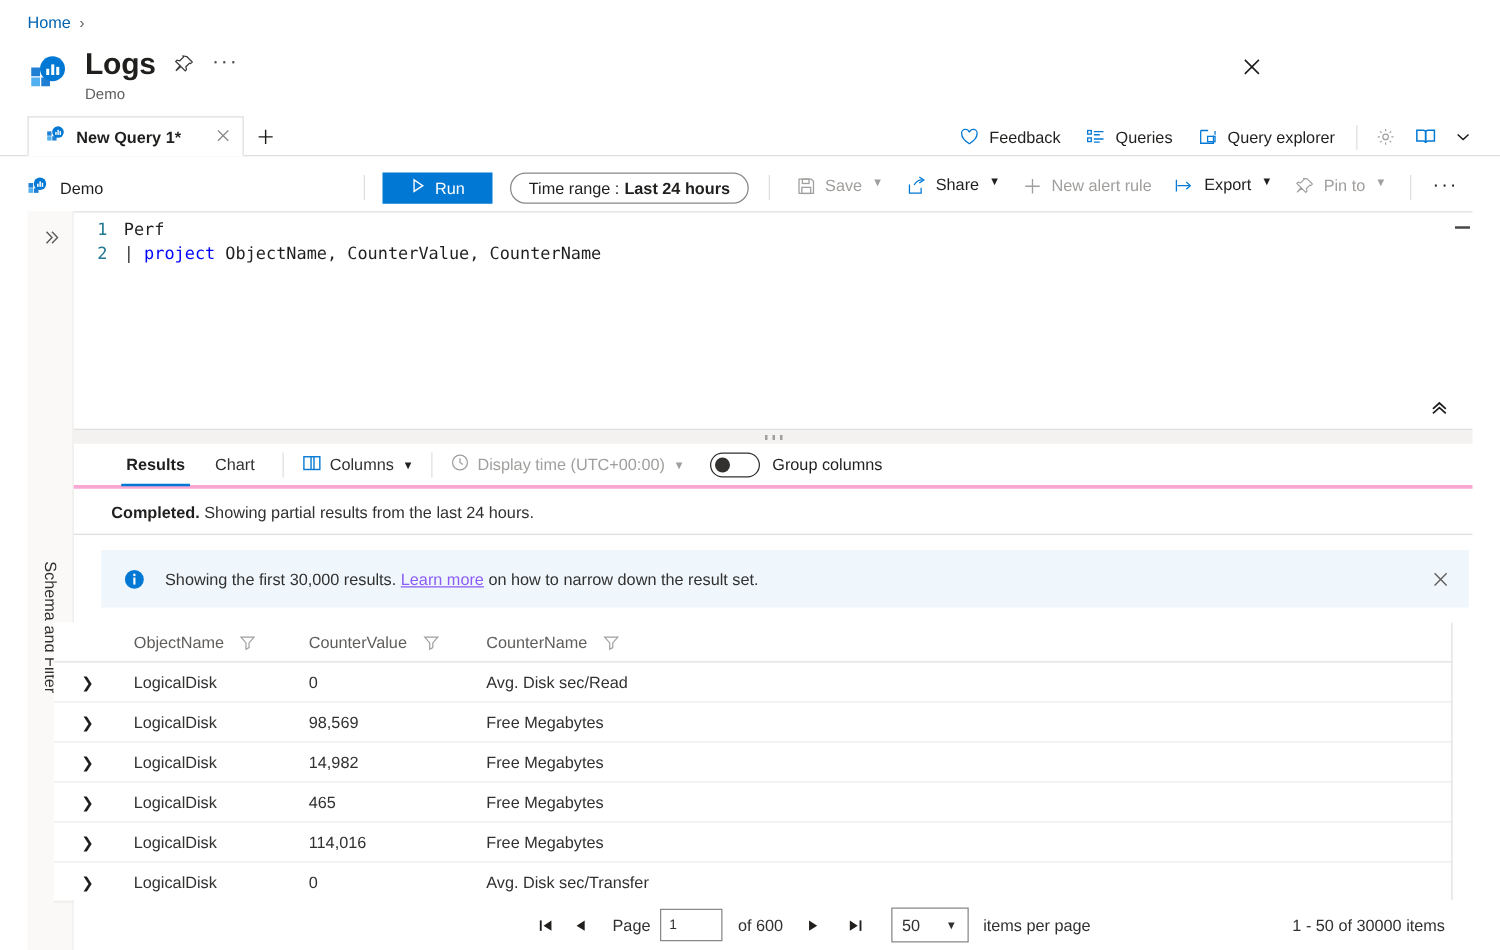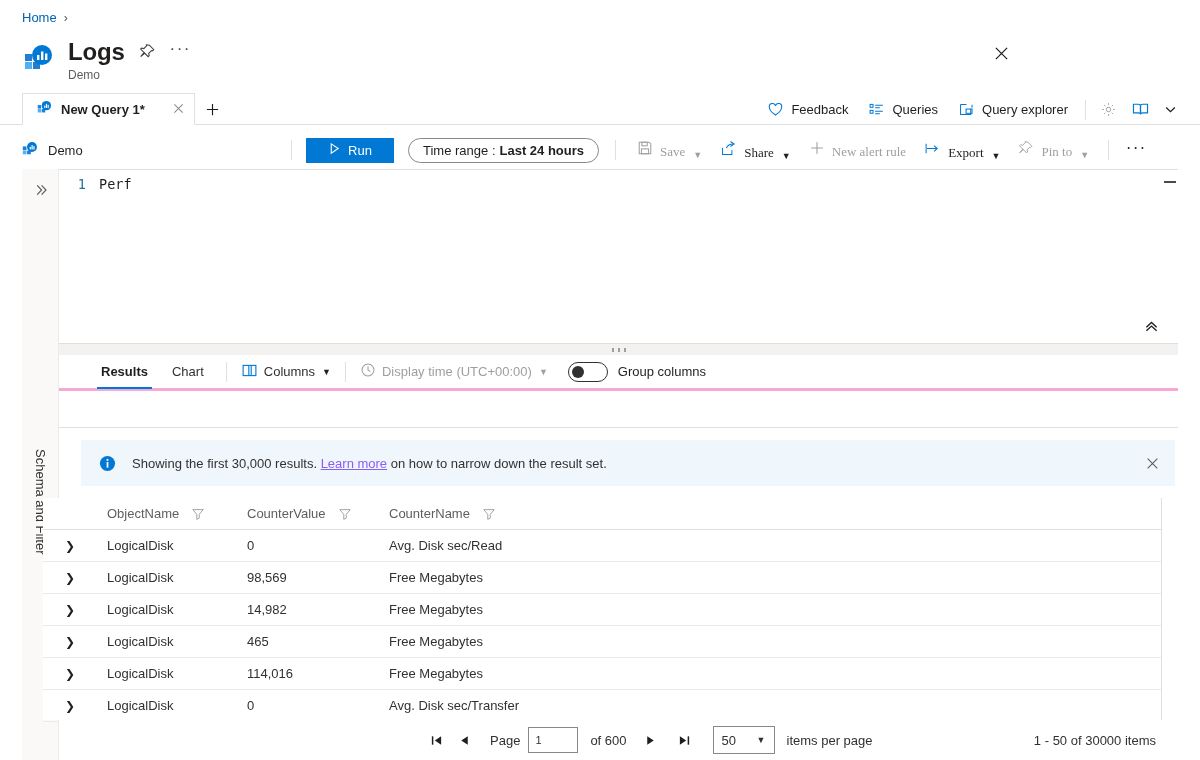--- a/index.html
+++ b/index.html
@@ -93,24 +93,23 @@
     font-size: 13px; font-family: inherit; cursor: pointer;
   }
   .time-pill {
     height: 25px; border: 1px solid #8a8886; border-radius: 13px;
     padding: 0 14px; display: flex; align-items: center; gap: 4px;
     font-size: 13px; color: #201f1e; cursor: pointer; background:#fff;
     margin-left: 14px;
   }
   .time-pill b { font-weight: 600; }
   .cmd-item {
-    display: flex; align-items: flex-end; gap: 7px;
+    display: flex; align-items: flex-start; gap: 7px;
     padding: 4px 9px; font-size: 13px; color: #201f1e; cursor: pointer;
     white-space: nowrap;
-    font-family: Liberation Serif, serif;
   }
   .cmd-item.disabled { color: #a19f9d; }
   .chev { font-size: 9px; color: #201f1e; margin-left: 1px; }
   .chev.dim { color:#a19f9d; }
 
   
   .rail {
     position: absolute; left: 22px; top: 169px; width: 37px; height: 591px;
     background: #faf9f8; border-right: 1px solid #edebe9;
   }
@@ -474,20 +473,21 @@
         <path d="M3.2 2.4 L7.6 7 L3.2 11.6 M7.6 2.4 L12 7 L7.6 11.6"></path>
       </svg>
     </div>
     <div class="rail-vtext">Schema and Filter</div>
   </div>
 
   <div class="editor">
     <div class="editor-gutterline"></div>
     <div class="code">
       <div class="code-line"><span class="ln">1</span><span>Perf</span></div>
+      <div class="code-line"><span class="ln">2</span><span class="pipe">| </span><span class="kw">project</span><span> ObjectName, CounterValue, CounterName</span></div>
     </div>
     <div class="minimap-mark"></div>
     <div class="editor-collapse">
       <svg width="15" height="15" viewBox="0 0 14 14" fill="none" stroke="#201f1e" stroke-width="1.3">
         <path d="M2.2 7.6 L7 3.2 L11.8 7.6 M2.2 11 L7 6.6 L11.8 11"></path>
       </svg>
     </div>
   </div>
 
   <div class="splitter">
@@ -521,20 +521,23 @@
       <span>Display time (UTC+00:00)</span>
       <span class="chev dim">▼</span>
     </div>
     <div class="toggle">
       <span class="knob"></span>
     </div>
     <span class="toggle-label">Group columns</span>
   </div>
 
   <div class="status-row">
+    <div class="status-text">
+      <b>Completed.</b><span> Showing partial results from the last 24 hours.</span>
+    </div>
   </div>
 
   <div class="banner">
     <span class="info-ico">
       <svg width="17" height="17" viewBox="0 0 18 18">
         <circle cx="9" cy="9" r="8" fill="#0078d4"></circle>
         <rect x="8.1" y="7.4" width="1.8" height="6" fill="#fff"></rect>
         <rect x="8.1" y="4.2" width="1.8" height="2" fill="#fff"></rect>
       </svg>
     </span>

